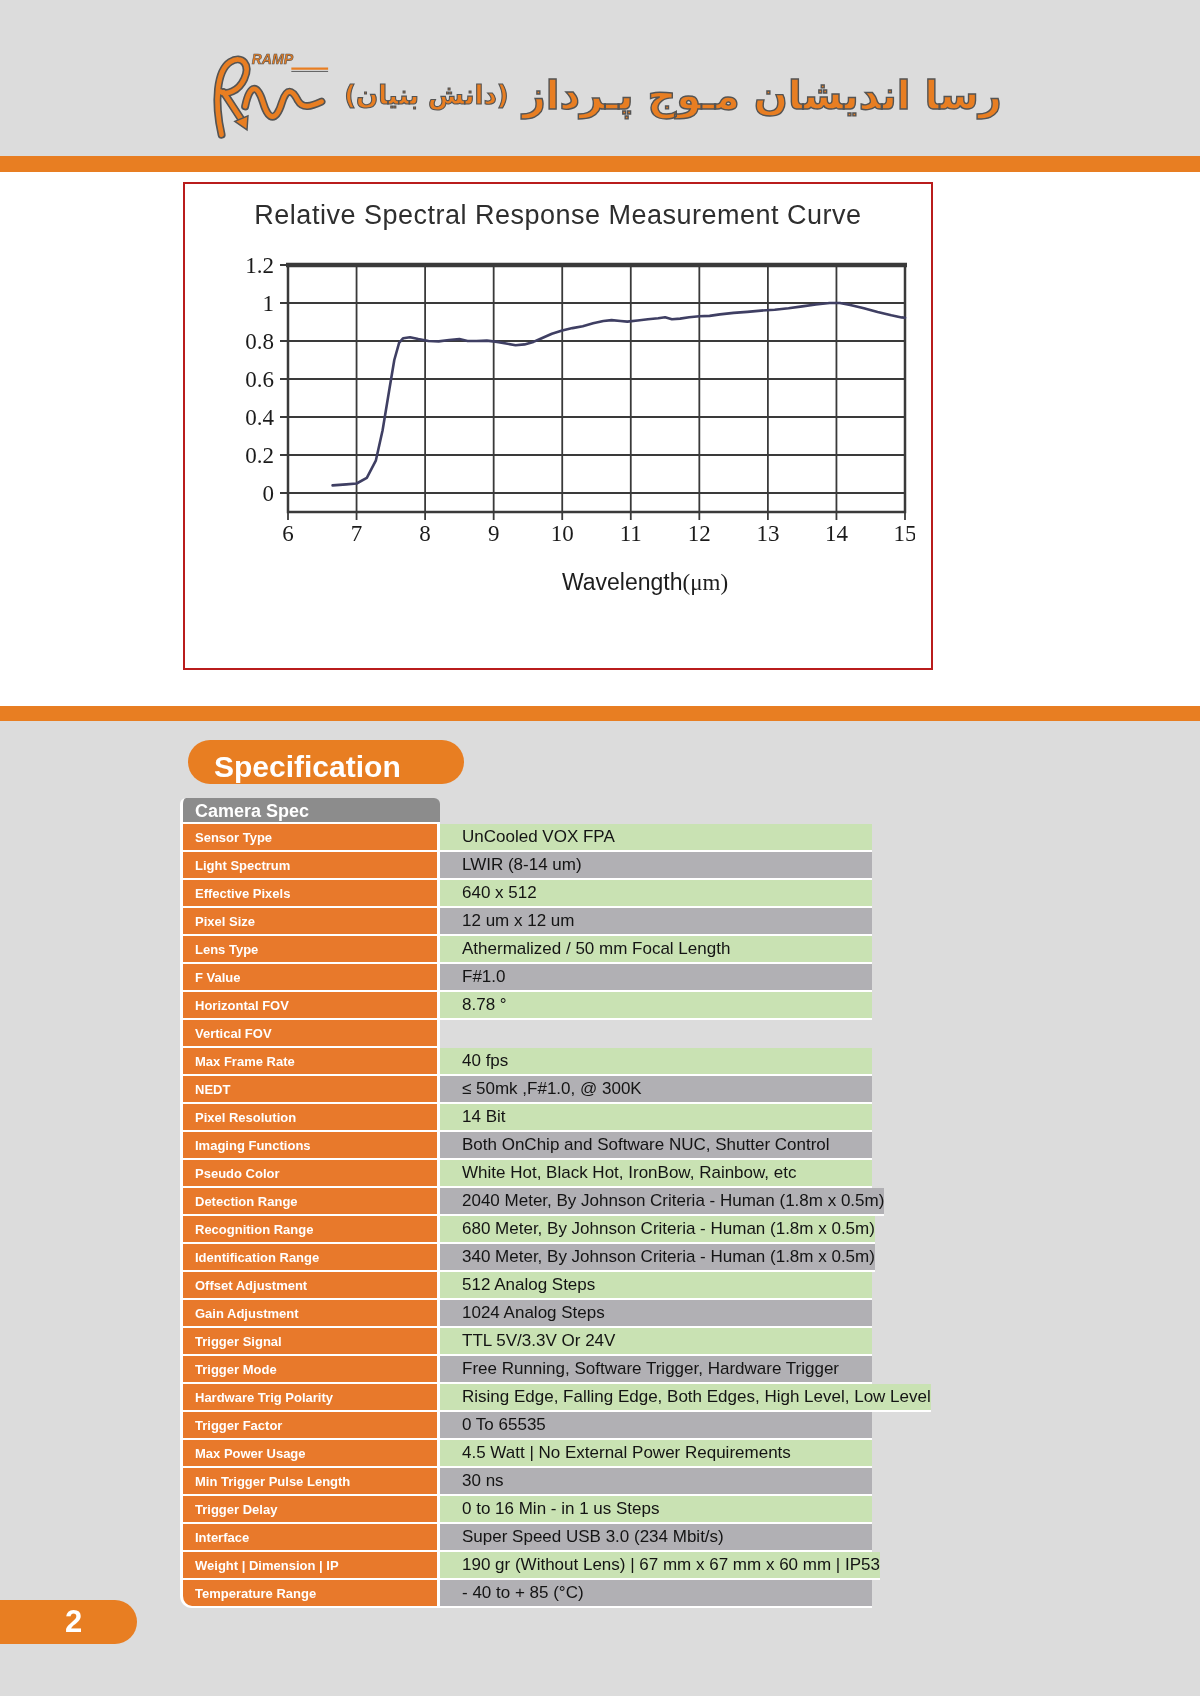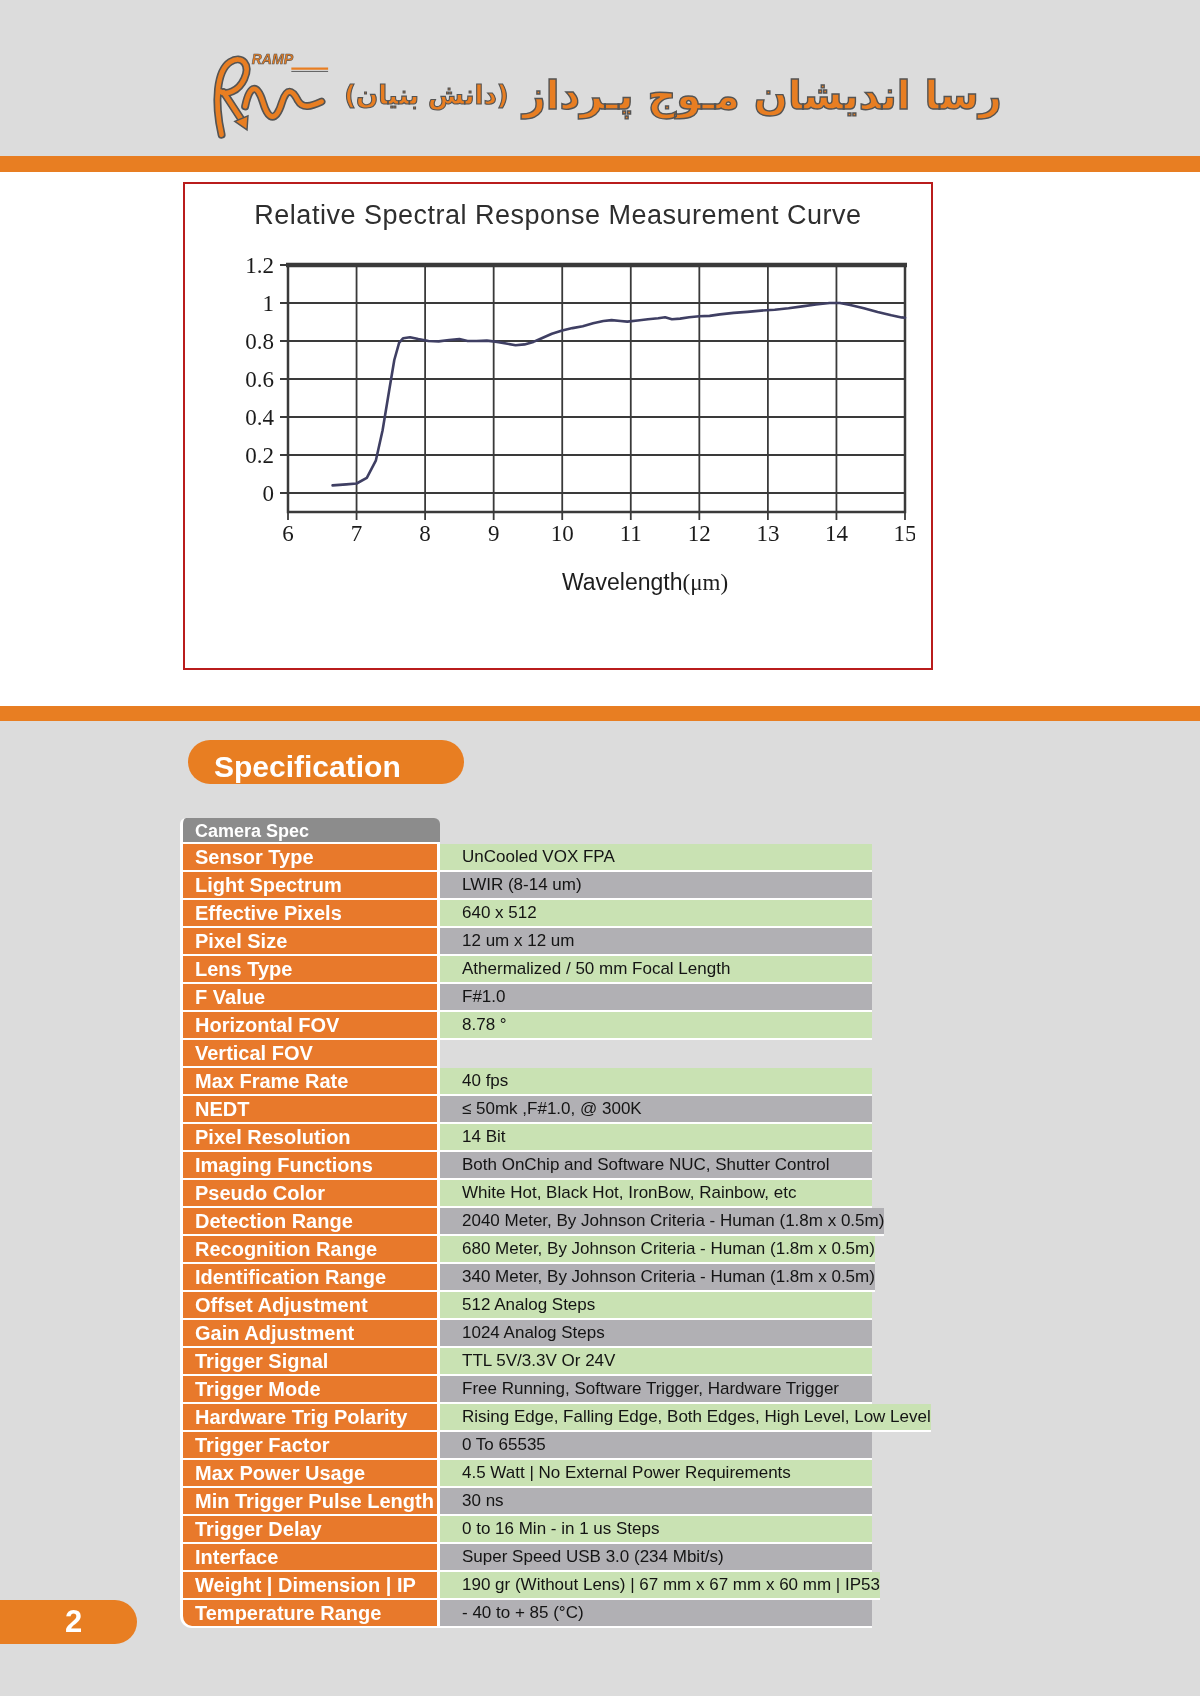--- a/index.html
+++ b/index.html
@@ -30,27 +30,27 @@
   .tick{font-family:"Liberation Serif",serif;font-size:23px;fill:#1b1b1b;}
   .xlabel{width:730px;text-align:center;padding-left:95px;box-sizing:content-box;
           margin-top:16px;font-size:23px;color:#1d1d1d;}
   .xlabel .unit{font-family:"Liberation Serif",serif;}
 
   
   .spec-section{position:absolute;top:721px;left:0;right:0;bottom:0;background:#dcdcdc;}
   .spec-pill{position:absolute;left:188px;top:19px;width:276px;height:44px;border-radius:22px;
              background:#e87e22;color:#ffffff;font-weight:bold;font-size:30px;
              display:flex;align-items:flex-end;padding-left:26px;box-sizing:border-box;}
-  .spec-table{position:absolute;left:180px;top:77px;width:692px;margin-top:20px;}
+  .spec-table{position:absolute;left:180px;top:77px;width:692px;}
   .spec-header{width:260px;height:26px;background:#8c8c8c;color:#ffffff;font-weight:bold;
                font-size:18px;line-height:26px;padding-left:12px;box-sizing:border-box;
                border-radius:6px 6px 0 0;border-bottom:2px solid #ffffff;border-left:3px solid #ffffff;}
   .spec-row{display:flex;height:28px;box-sizing:border-box;}
   .spec-row .lbl{width:260px;flex:0 0 260px;background:#e8792b;color:#ffffff;font-weight:bold;
-                 font-size:20px;display:flex;align-items:center;padding-left:12px;
+                 font-size:13px;display:flex;align-items:center;padding-left:12px;
                  box-sizing:border-box;border-bottom:2px solid #ffffff;border-right:3px solid #ffffff;
                  border-left:3px solid #ffffff;white-space:nowrap;}
   .spec-row .val{flex:1;color:#141414;font-size:17px;display:flex;align-items:center;
                  padding-left:22px;box-sizing:border-box;border-bottom:2px solid #ffffff;
                  white-space:nowrap;}
   .val.green{background:#c9e2b3;}
   .val.gray{background:#b1b0b4;}
   .spec-row:last-child .lbl{border-bottom-left-radius:12px;}
 
   

